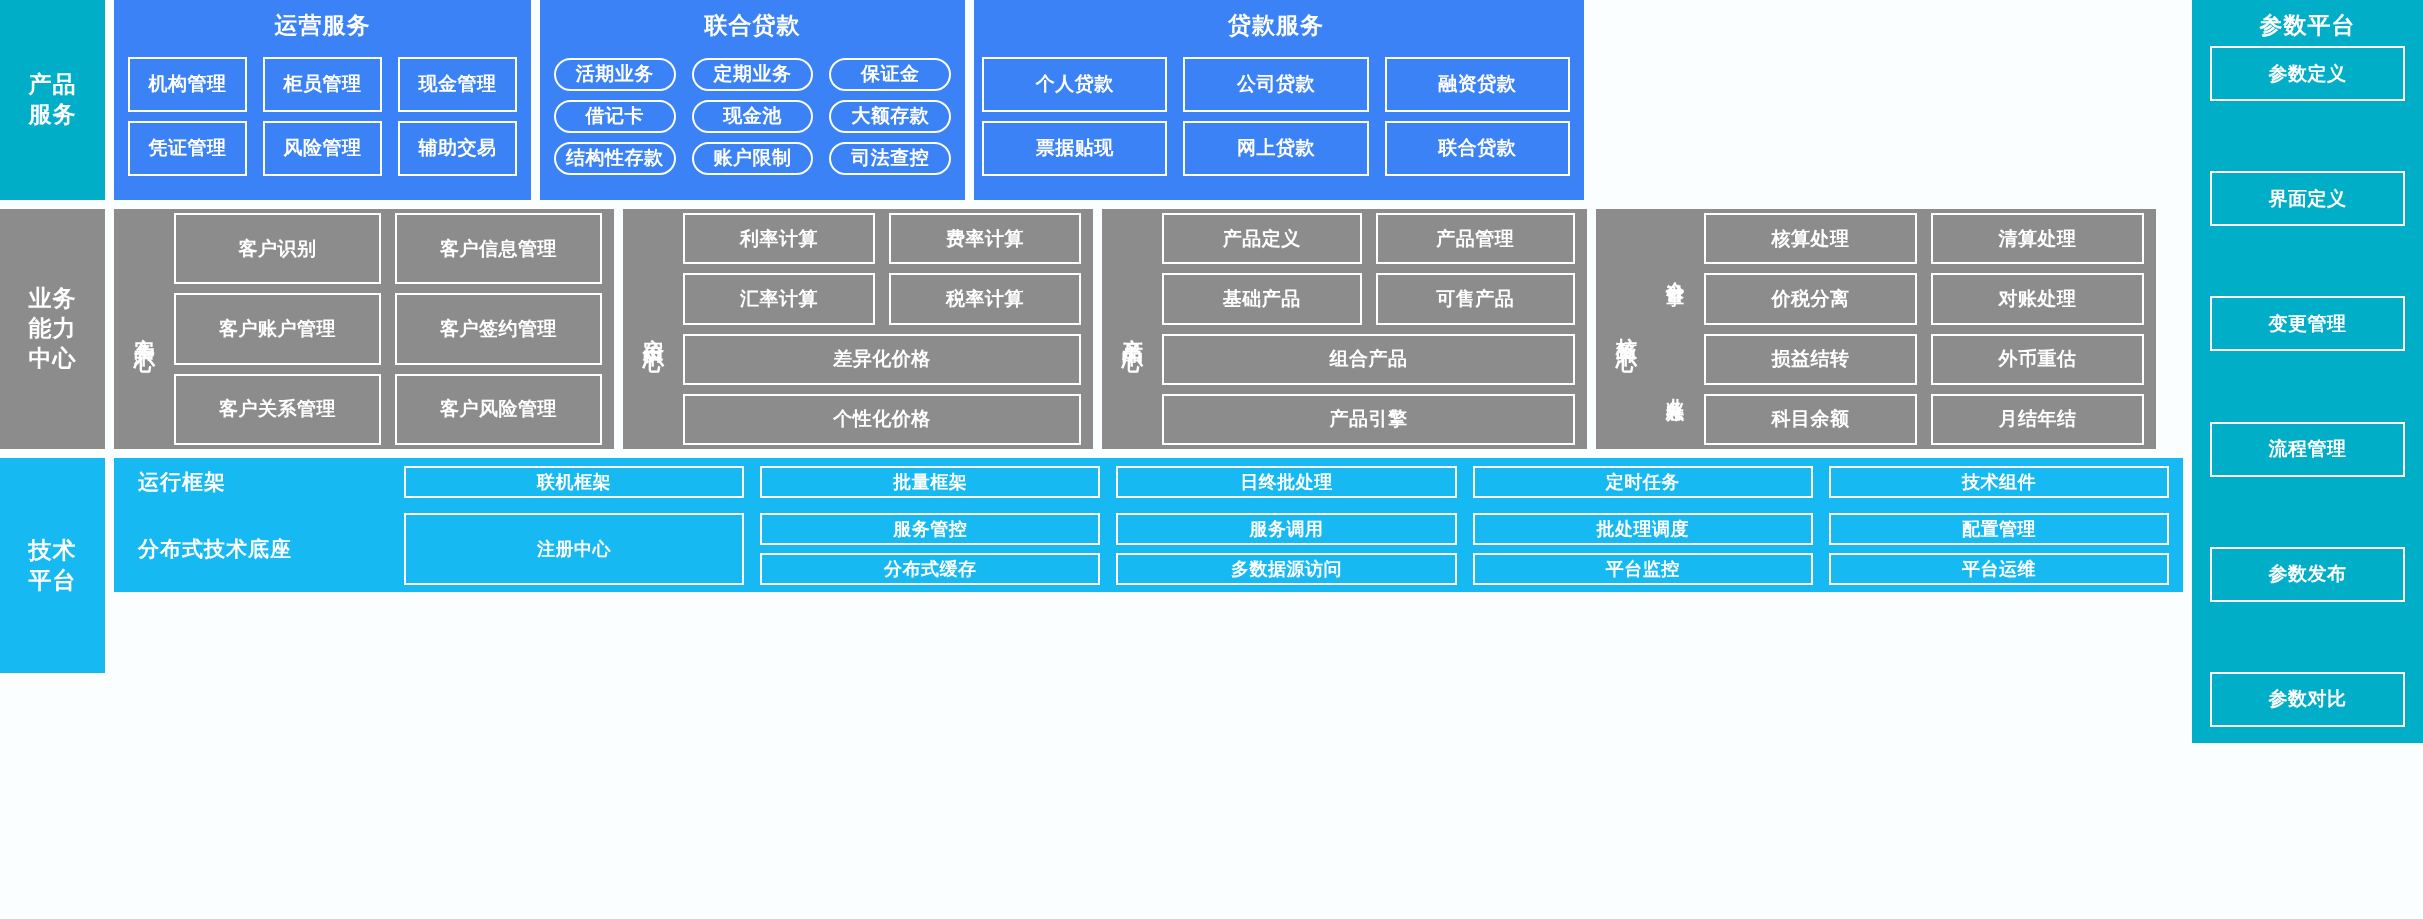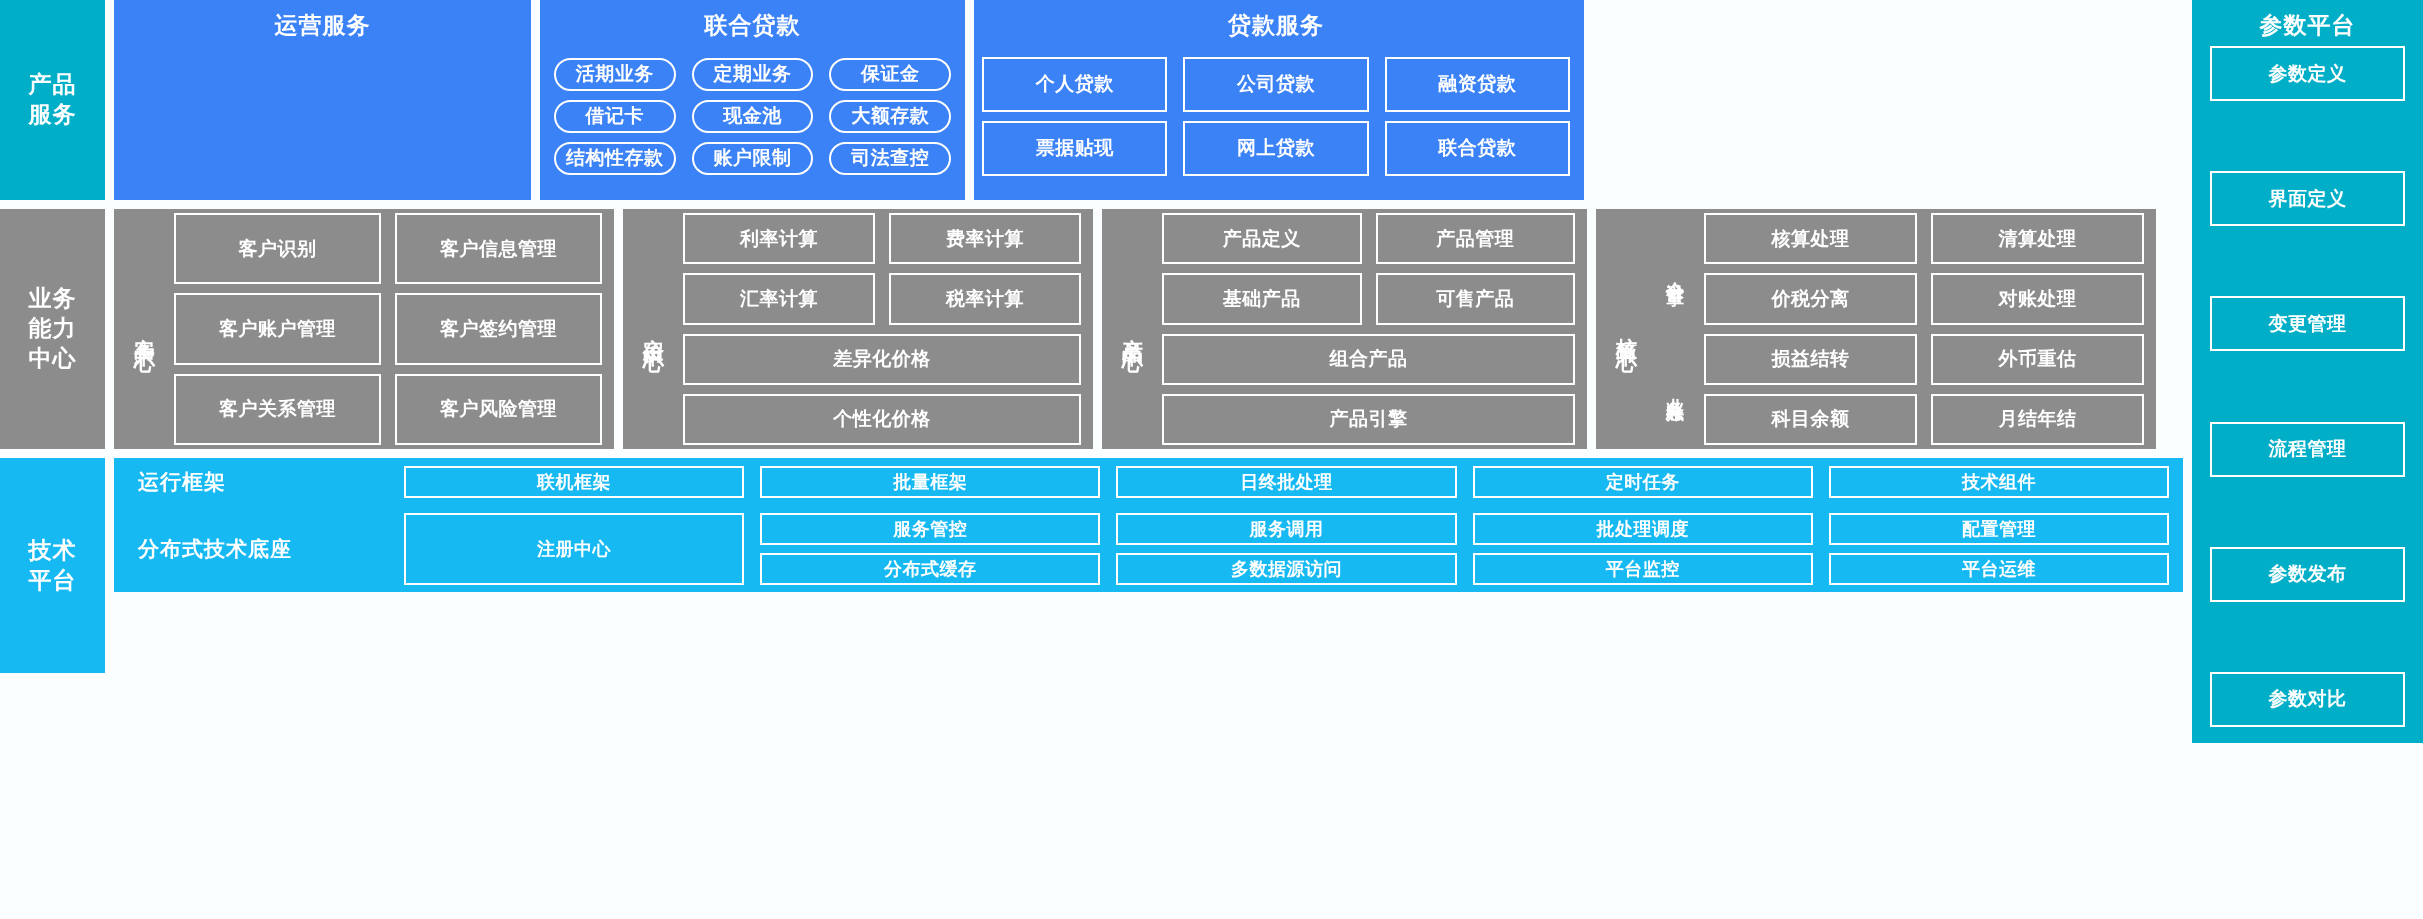--- a/index.html
+++ b/index.html
@@ -264,20 +264,28 @@
 
     <div class="band-label cyan">
       <div>
         <div>产品</div>
         <div>服务</div>
       </div>
     </div>
 
     <div class="svc-panel" id="panel-ops">
       <div class="svc-title">运营服务</div>
+      <div class="svc-grid cols3">
+        <div class="cell ops">机构管理</div>
+        <div class="cell ops">柜员管理</div>
+        <div class="cell ops">现金管理</div>
+        <div class="cell ops">凭证管理</div>
+        <div class="cell ops">风险管理</div>
+        <div class="cell ops">辅助交易</div>
+      </div>
     </div>
 
     <div class="svc-panel" id="panel-dep">
       <div class="svc-title">联合贷款</div>
       <div class="svc-grid cols3">
         <div class="cell dep">活期业务</div>
         <div class="cell dep">定期业务</div>
         <div class="cell dep">保证金</div>
         <div class="cell dep">借记卡</div>
         <div class="cell dep">现金池</div>

